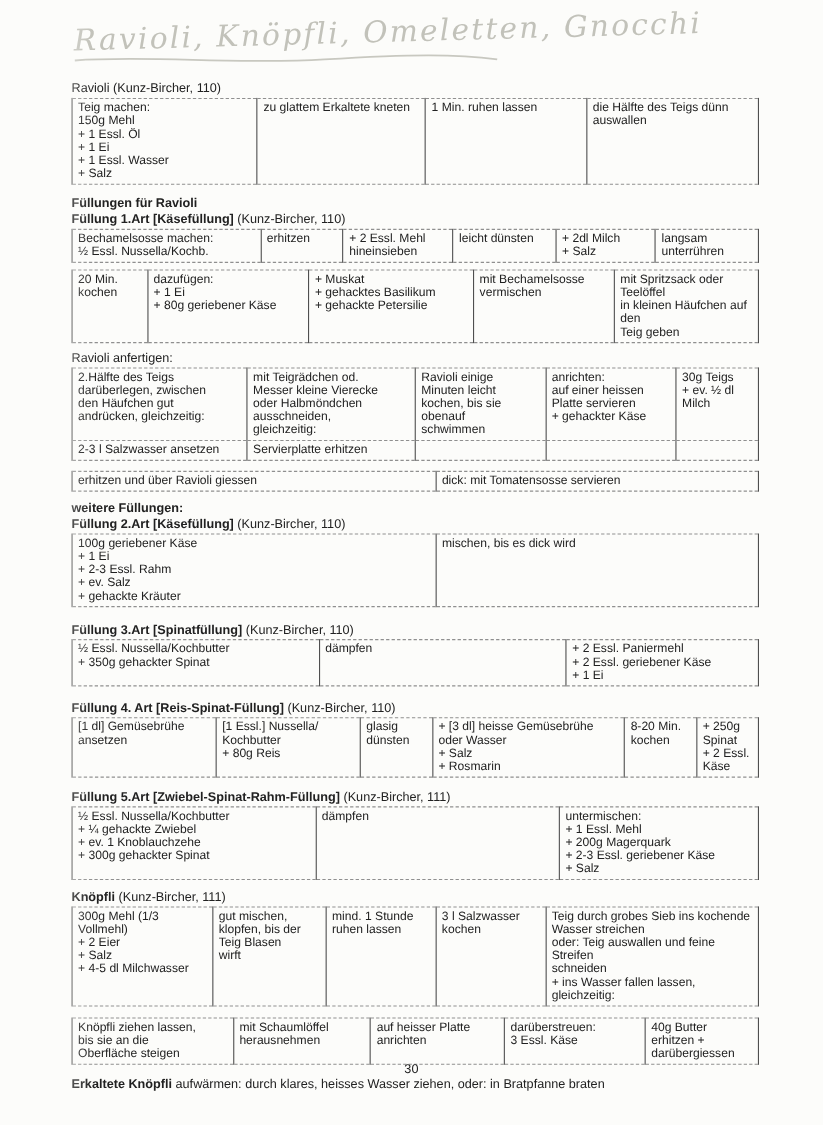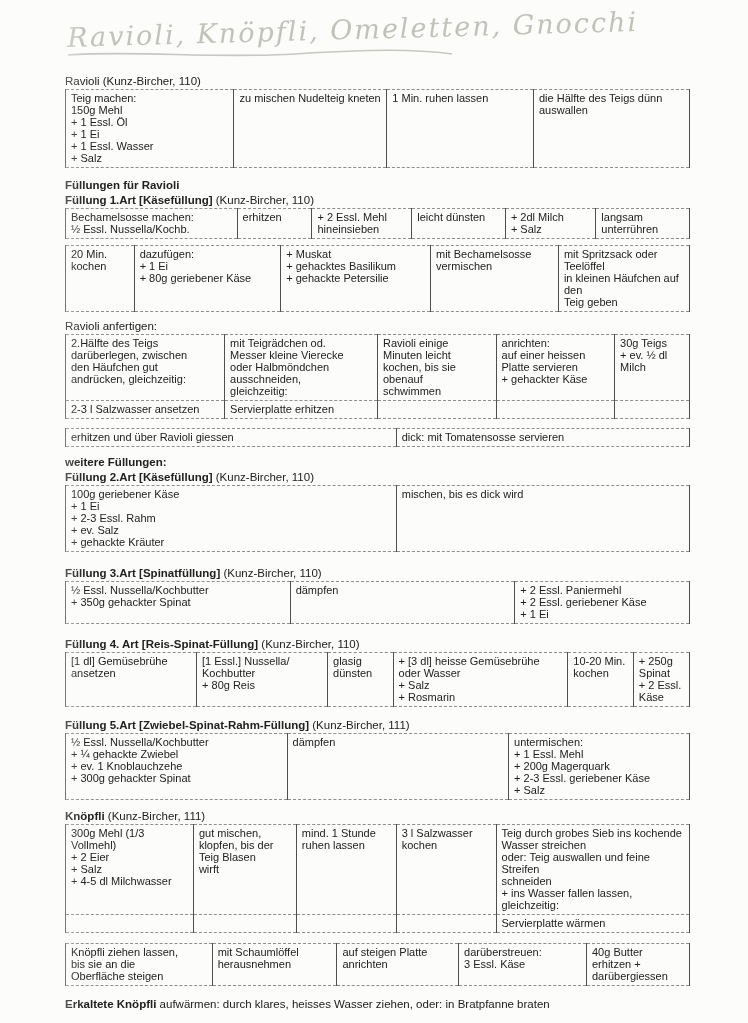--- a/index.html
+++ b/index.html
@@ -105,21 +105,21 @@
         <col style="width:25%">
       </colgroup>
     <tbody>
         <tr>
       <td>Teig machen:
 150g Mehl
 + 1 Essl. Öl
 + 1 Ei
 + 1 Essl. Wasser
 + Salz</td>
-      <td>zu mischen Nudelteig kneten</td>
+      <td>zu glattem Erkaltete kneten</td>
       <td>1 Min. ruhen lassen</td>
       <td>die Hälfte des Teigs dünn
 auswallen</td>
     </tr>
   </tbody>
     </table>
 
   <p class="h mt-h-fuell"><span class="b">Füllungen für Ravioli</span><span></span></p>
   <p class="h mt-h-f1"><span class="b">Füllung 1.Art [Käsefüllung]</span><span> (Kunz-Bircher, 110)</span></p>
 
@@ -288,21 +288,21 @@
 ansetzen</td>
       <td>[1 Essl.] Nussella/
 Kochbutter
 + 80g Reis</td>
       <td>glasig
 dünsten</td>
       <td>+ [3 dl] heisse Gemüsebrühe
 oder Wasser
 + Salz
 + Rosmarin</td>
-      <td>10-20 Min.
+      <td>8-20 Min.
 kochen</td>
       <td>+ 250g
 Spinat
 + 2 Essl.
 Käse</td>
     </tr>
   </tbody>
     </table>
 
   <p class="h mt-h-f5"><span class="b">Füllung 5.Art [Zwiebel-Spinat-Rahm-Füllung]</span><span> (Kunz-Bircher, 111)</span></p>
@@ -353,51 +353,45 @@
       <td>mind. 1 Stunde
 ruhen lassen</td>
       <td>3 l Salzwasser
 kochen</td>
       <td>Teig durch grobes Sieb ins kochende
 Wasser streichen
 oder: Teig auswallen und feine Streifen
 schneiden
 + ins Wasser fallen lassen, gleichzeitig:</td>
     </tr>
-    <tr>
-      <td></td>
-      <td></td>
-      <td></td>
-      <td></td>
-      <td>Servierplatte wärmen</td>
-    </tr>
   </tbody>
     </table>
 
   <table class="t mt-t-serv">
     <colgroup>
         <col style="width:23.5%">
         <col style="width:20%">
         <col style="width:19.5%">
         <col style="width:20.5%">
         <col style="width:16.5%">
       </colgroup>
     <tbody>
         <tr>
       <td>Knöpfli ziehen lassen,
 bis sie an die
 Oberfläche steigen</td>
       <td>mit Schaumlöffel
 herausnehmen</td>
-      <td>auf steigen Platte
+      <td>auf heisser Platte
 anrichten</td>
       <td>darüberstreuen:
 3 Essl. Käse</td>
       <td>40g Butter erhitzen +
 darübergiessen</td>
     </tr>
   </tbody>
     </table>
 
   <p class="footer-note"><span class="b">Erkaltete Knöpfli</span><span> aufwärmen: durch klares, heisses Wasser ziehen, oder: in Bratpfanne braten</span></p>
 
+  <div class="page-number">30</div>
 
 </div>
 
 </body></html>

